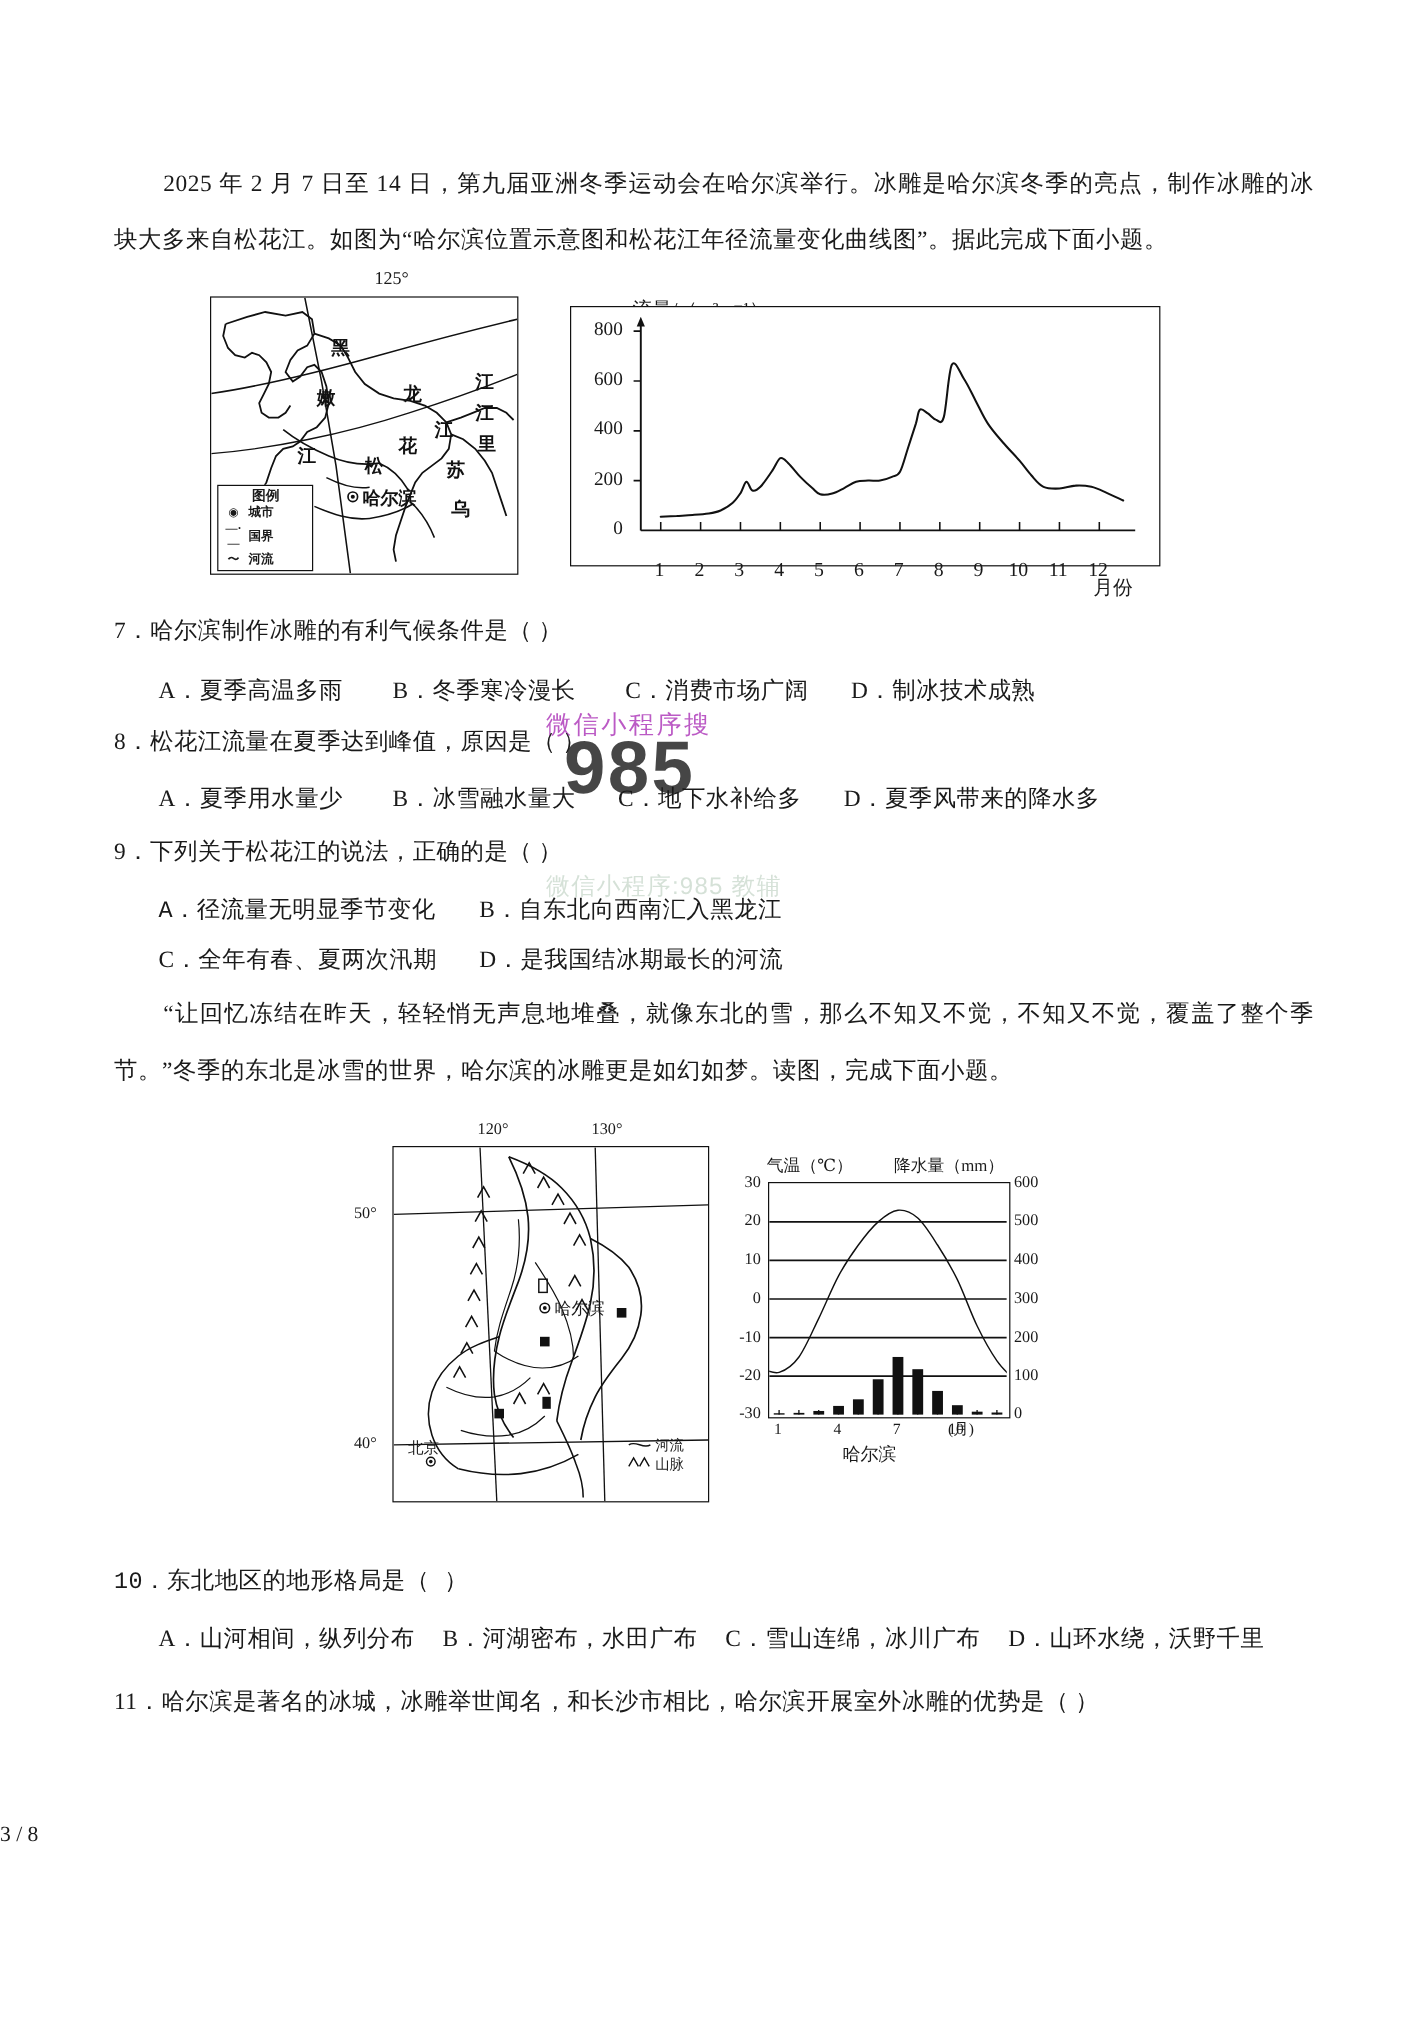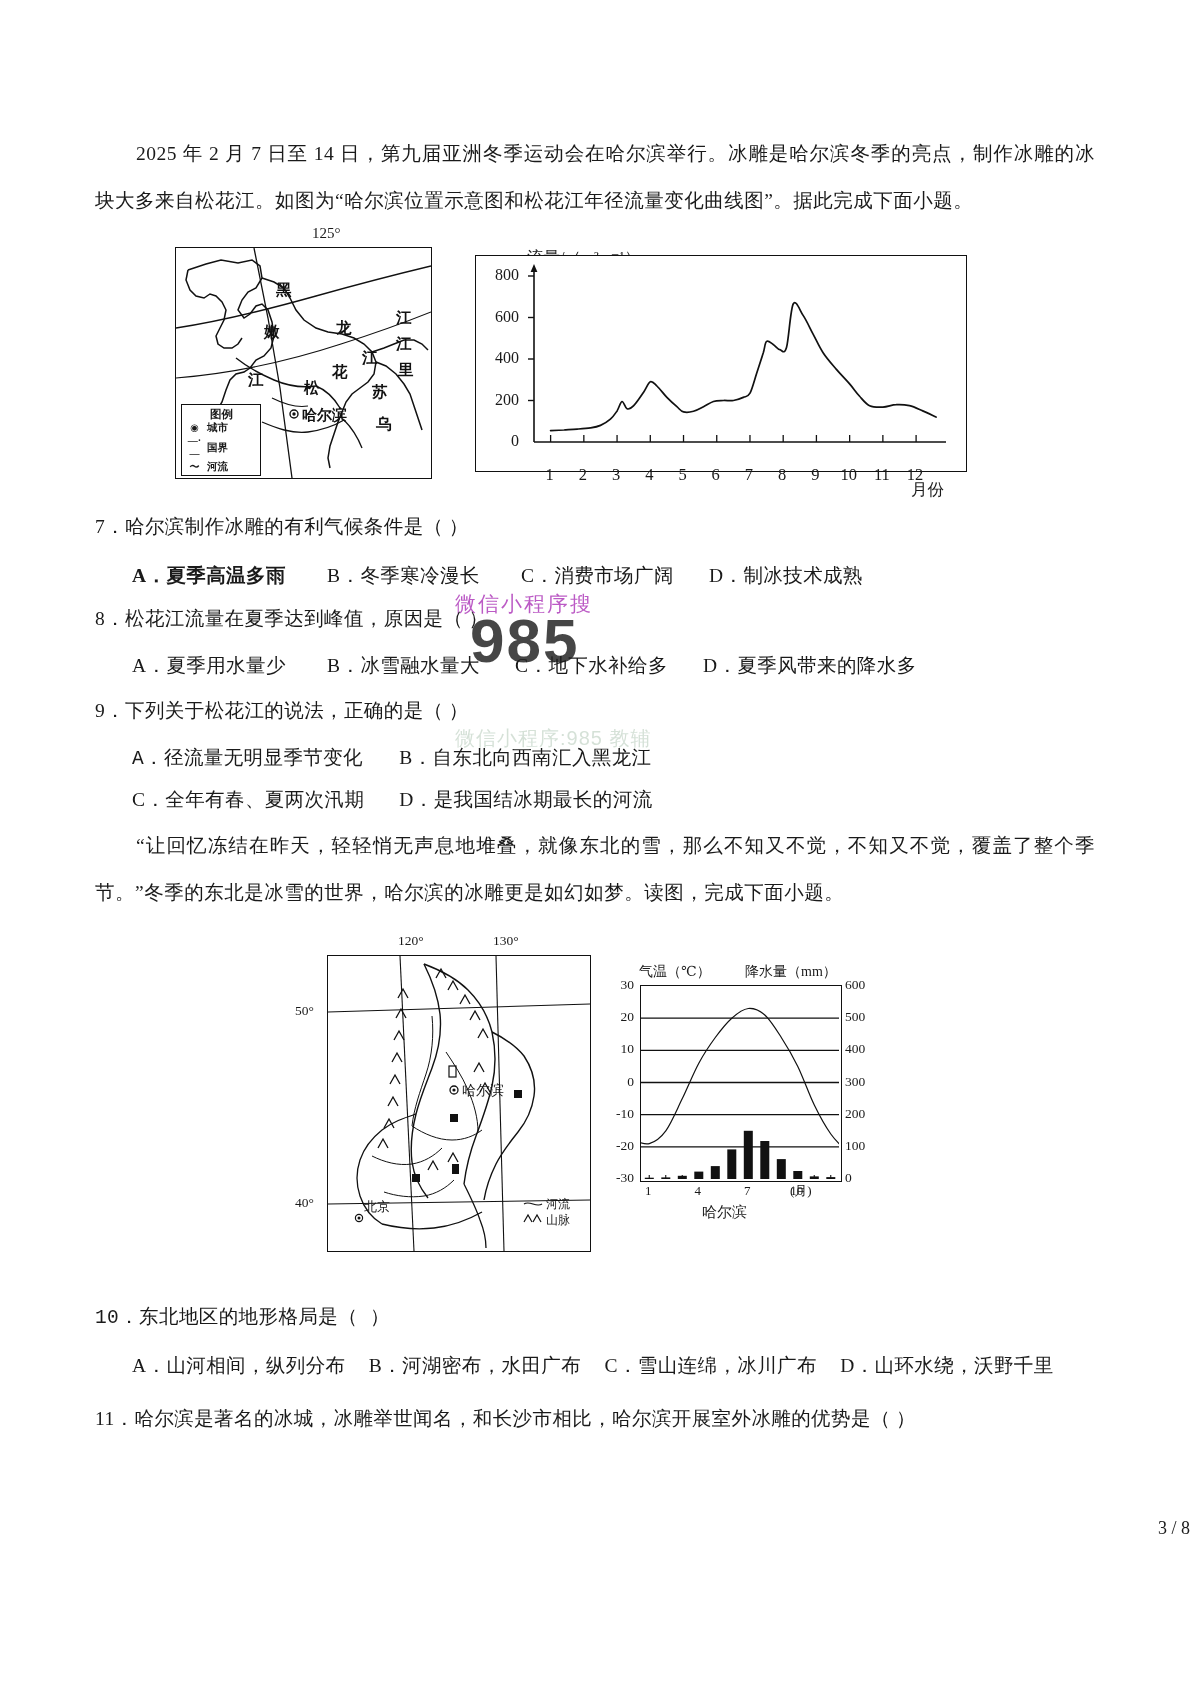--- a/index.html
+++ b/index.html
@@ -36,21 +36,21 @@
   .cl-yt{position:absolute;font-size:13.5px;text-align:right;width:28px;}
   .cl-rt{position:absolute;font-size:13.5px;text-align:left;width:30px;}
   .cl-xt{position:absolute;font-size:13px;text-align:center;width:18px;}
   .cl-h1{position:absolute;font-size:14px;white-space:nowrap;}
   .cl-cap{position:absolute;font-size:15px;white-space:nowrap;}
   
   .wm{position:absolute;color:#a21caf;opacity:.72;pointer-events:none;user-select:none;font-family:"Liberation Sans",sans-serif;}
   .wm1{left:455px;top:590px;font-size:21px;letter-spacing:2px;}
   .wm2{left:470px;top:605px;font-size:62px;font-weight:700;letter-spacing:2px;color:#000000;}
   .wm3{left:455px;top:725px;font-size:20px;letter-spacing:1px;color:#c6d6c9;}
-  .pagenum{position:absolute;left:0;width:1190px;top:1518px;text-align:right;font-size:18px;}
+  .pagenum{position:absolute;left:0;width:1190px;top:1518px;text-align:left;font-size:18px;}
 </style>
 </head>
 <body>
 
 <div class="page">
 
   <div class="wm wm1">微信小程序搜</div>
   <div class="wm wm2">985</div>
   <div class="wm wm3">微信小程序:985 教辅</div>
 
@@ -167,21 +167,21 @@
           <div class="xtick" style="left: 361.645px; top: 210px;">10</div>
           <div class="xtick" style="left: 394.871px; top: 210px;">11</div>
           <div class="xtick" style="left: 428.097px; top: 210px;">12</div>
         </div>
       <div class="monthword" style="left:436px;top:224px;">月份</div>
     </div>
   </div>
 
   <div class="q" style="left:95px;top:512px;">7．哈尔滨制作冰雕的有利气候条件是（       ）</div>
   <div class="opts" style="left:132px;top:562px;">
-    <span class="opt" style="margin-right:36px;font-weight:bold;">A．夏季高温多雨</span>
+    <span class="opt" style="margin-right:36px;">A．夏季高温多雨</span>
     <span class="opt" style="margin-right:36px;">B．冬季寒冷漫长</span>
     <span class="opt" style="margin-right:30px;">C．消费市场广阔</span>
     <span class="opt">D．制冰技术成熟</span>
   </div>
 
   <div class="q" style="left:95px;top:604px;">8．松花江流量在夏季达到峰值，原因是（       ）</div>
   <div class="opts" style="left:132px;top:652px;">
     <span class="opt" style="margin-right:36px;">A．夏季用水量少</span>
     <span class="opt" style="margin-right:30px;">B．冰雪融水量大</span>
     <span class="opt" style="margin-right:30px;">C．地下水补给多</span>
@@ -259,21 +259,21 @@
         <circle cx="126" cy="134" r="1.6" fill="#111"></circle>
 
         <circle cx="31" cy="262" r="3.6" fill="none" stroke="#111" stroke-width="1.2"></circle>
         <circle cx="31" cy="262" r="1.5" fill="#111"></circle>
 
         <path d="M196,248 C202,244 208,252 214,248" fill="none" stroke="#111" stroke-width="1.2"></path>
         <path d="M196,266 l4,-7 4,7" fill="none" stroke="#111" stroke-width="1.2"></path>
         <path d="M205,266 l4,-7 4,7" fill="none" stroke="#111" stroke-width="1.2"></path>
       </svg>
       <div class="m2lab" style="left:134px;top:126px;font-size:14px;">哈尔滨</div>
-      <div class="m2lab" style="left:12px;top:242px;font-size:13px;margin-left:24px;">北京</div>
+      <div class="m2lab" style="left:12px;top:242px;font-size:13px;">北京</div>
       <div class="m2lab" style="left:218px;top:240px;font-size:12px;">河流</div>
       <div class="m2lab" style="left:218px;top:256px;font-size:12px;">山脉</div>
     </div>
 
     <div class="clim">
       <div class="cl-h1" style="left:-1px;top:-22px;">气温（℃）</div>
       <div class="cl-h1" style="left:105px;top:-22px;">降水量（mm）</div>
       <div class="climbox">
         <svg id="c2svg" width="198" height="193" viewBox="0 0 198 193">
           <g id="c2-grid" stroke="#111" stroke-width="1.4">

